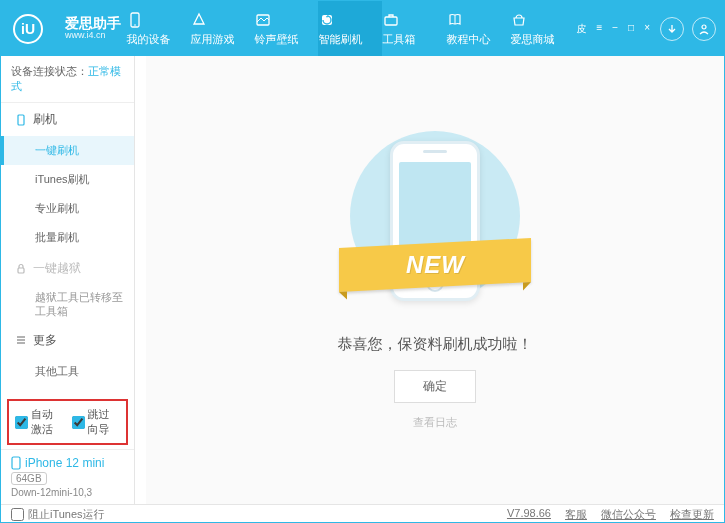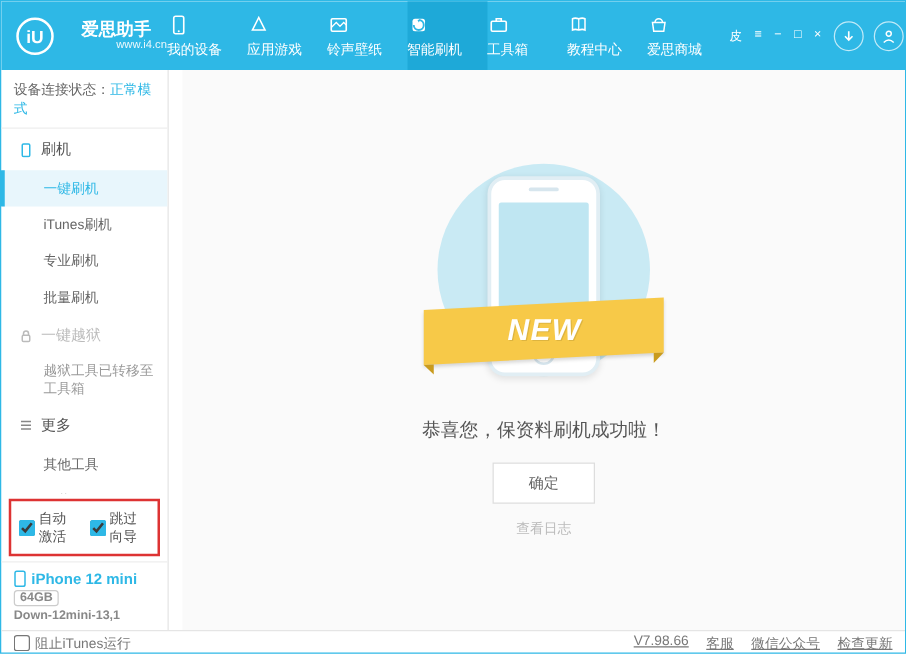--- a/index.html
+++ b/index.html
@@ -2,21 +2,21 @@
 <html><head>
 <meta charset="utf-8">
 <style>
 * { margin: 0; padding: 0; box-sizing: border-box; font-family: "Microsoft YaHei", Arial, sans-serif; }
 body { width: 725px; height: 523px; border: 1px solid #2eb8e6; background: #fff; overflow: hidden; }
 .header { height: 55px; background: #2eb8e6; display: flex; align-items: center; color: #fff; }
 .logo-area { width: 134px; display: flex; align-items: center; padding-left: 12px; }
 .logo-circle { width: 30px; height: 30px; border: 2px solid #fff; border-radius: 50%; display: flex; align-items: center; justify-content: center; font-weight: bold; font-size: 14px; margin-right: 22px; }
 .logo-text { display: flex; flex-direction: column; line-height: 1.1; }
 .logo-name { font-size: 14px; font-weight: bold; }
-.logo-url { font-size: 9px; opacity: 0.9; margin-left: 28px; }
+.logo-url { font-size: 9px; opacity: 0.9; }
 .nav { display: flex; height: 100%; }
 .nav-item { width: 64px; display: flex; flex-direction: column; align-items: flex-start; justify-content: center; font-size: 11px; cursor: pointer; }
 .nav-item.active { background: #1ea9d8; }
 .nav-icon { width: 18px; height: 18px; margin-bottom: 3px; display: flex; align-items: center; justify-content: center; }
 .header-right { margin-left: auto; display: flex; align-items: center; padding-right: 8px; gap: 8px; }
 .win-controls { display: flex; gap: 6px; font-size: 10px; }
 .win-btn { cursor: pointer; padding: 0 2px; }
 .circ-btn { width: 24px; height: 24px; border: 1.5px solid rgba(255,255,255,0.7); border-radius: 50%; display: flex; align-items: center; justify-content: center; cursor: pointer; font-size: 12px; }
 .body { display: flex; height: 448px; gap: 11px; }
 .sidebar { width: 134px; border-right: 1px solid #e5e5e5; display: flex; flex-direction: column; font-size: 12px; }
@@ -24,21 +24,21 @@
 .status-val { color: #2eb8e6; }
 .side-scroll { flex: 1; overflow: auto; }
 .side-group { padding: 8px 14px; color: #555; display: flex; align-items: center; gap: 6px; cursor: pointer; }
 .side-group.locked { color: #bbb; }
 .side-sub { padding: 7px 10px 7px 34px; color: #666; cursor: pointer; font-size: 11px; }
 .side-sub.active { background: #e8f6fc; color: #2eb8e6; border-left: 3px solid #2eb8e6; padding-left: 31px; }
 .side-note { padding: 5px 10px 5px 34px; color: #999; font-size: 11px; line-height: 1.3; }
 .check-row { border: 2px solid #d33; margin: 4px 6px; padding: 6px 6px; display: flex; gap: 8px; font-size: 11px; color: #555; }
 .check-row label { display: flex; align-items: center; gap: 3px; cursor: pointer; }
 .check-row input { accent-color: #2eb8e6; }
-.device { padding: 6px 10px; border-top: 1px solid #eee; font-weight: bold; }
+.device { padding: 6px 10px; border-top: 1px solid #eee; }
 .device-name { color: #2eb8e6; font-size: 12px; display: flex; align-items: center; gap: 4px; }
 .device-badge { display: inline-block; border: 1px solid #ccc; border-radius: 3px; padding: 0 4px; font-size: 10px; color: #888; margin-top: 2px; }
 .device-sub { font-size: 10px; color: #888; margin-top: 2px; }
 .main { flex: 1; display: flex; flex-direction: column; align-items: center; justify-content: center; background: #fafafa; position: relative; }
 .illus { width: 180px; height: 190px; position: relative; margin-bottom: 14px; }
 .circle-bg { position: absolute; width: 170px; height: 170px; border-radius: 50%; background: #c9eaf4; left: 5px; top: 0; }
 .phone { position: absolute; width: 90px; height: 160px; background: #fff; border: 3px solid #e1eef4; border-radius: 14px; left: 45px; top: 10px; box-shadow: 0 2px 6px rgba(0,0,0,0.1); }
 .phone::before { content: ""; position: absolute; top: 6px; left: 50%; transform: translateX(-50%); width: 24px; height: 3px; background: #d7e6ee; border-radius: 2px; }
 .phone::after { content: ""; position: absolute; bottom: 6px; left: 50%; transform: translateX(-50%); width: 14px; height: 14px; border: 2px solid #d7e6ee; border-radius: 50%; }
 .phone-screen { position: absolute; top: 18px; left: 6px; right: 6px; bottom: 28px; background: #bfe6f2; border-radius: 2px; }
@@ -207,21 +207,21 @@
         </label>
     </div>
     <div class="device">
       <div class="device-name">
         <svg width="10" height="14" viewBox="0 0 10 14">
             <rect x="1" y="1" width="8" height="12" rx="1.5" fill="none" stroke="#2eb8e6" stroke-width="1.2"></rect>
           </svg>
         <span>iPhone 12 mini</span>
       </div>
       <span class="device-badge">64GB</span>
-      <div class="device-sub">Down-12mini-13,1</div>
+      <div class="device-sub">Down-12mini-10,3</div>
     </div>
   </div>
 
   <div class="main">
     <div class="illus">
       <div class="circle-bg"></div>
       <div class="phone">
           <div class="phone-screen"></div>
         </div>
       <div class="ribbon">

